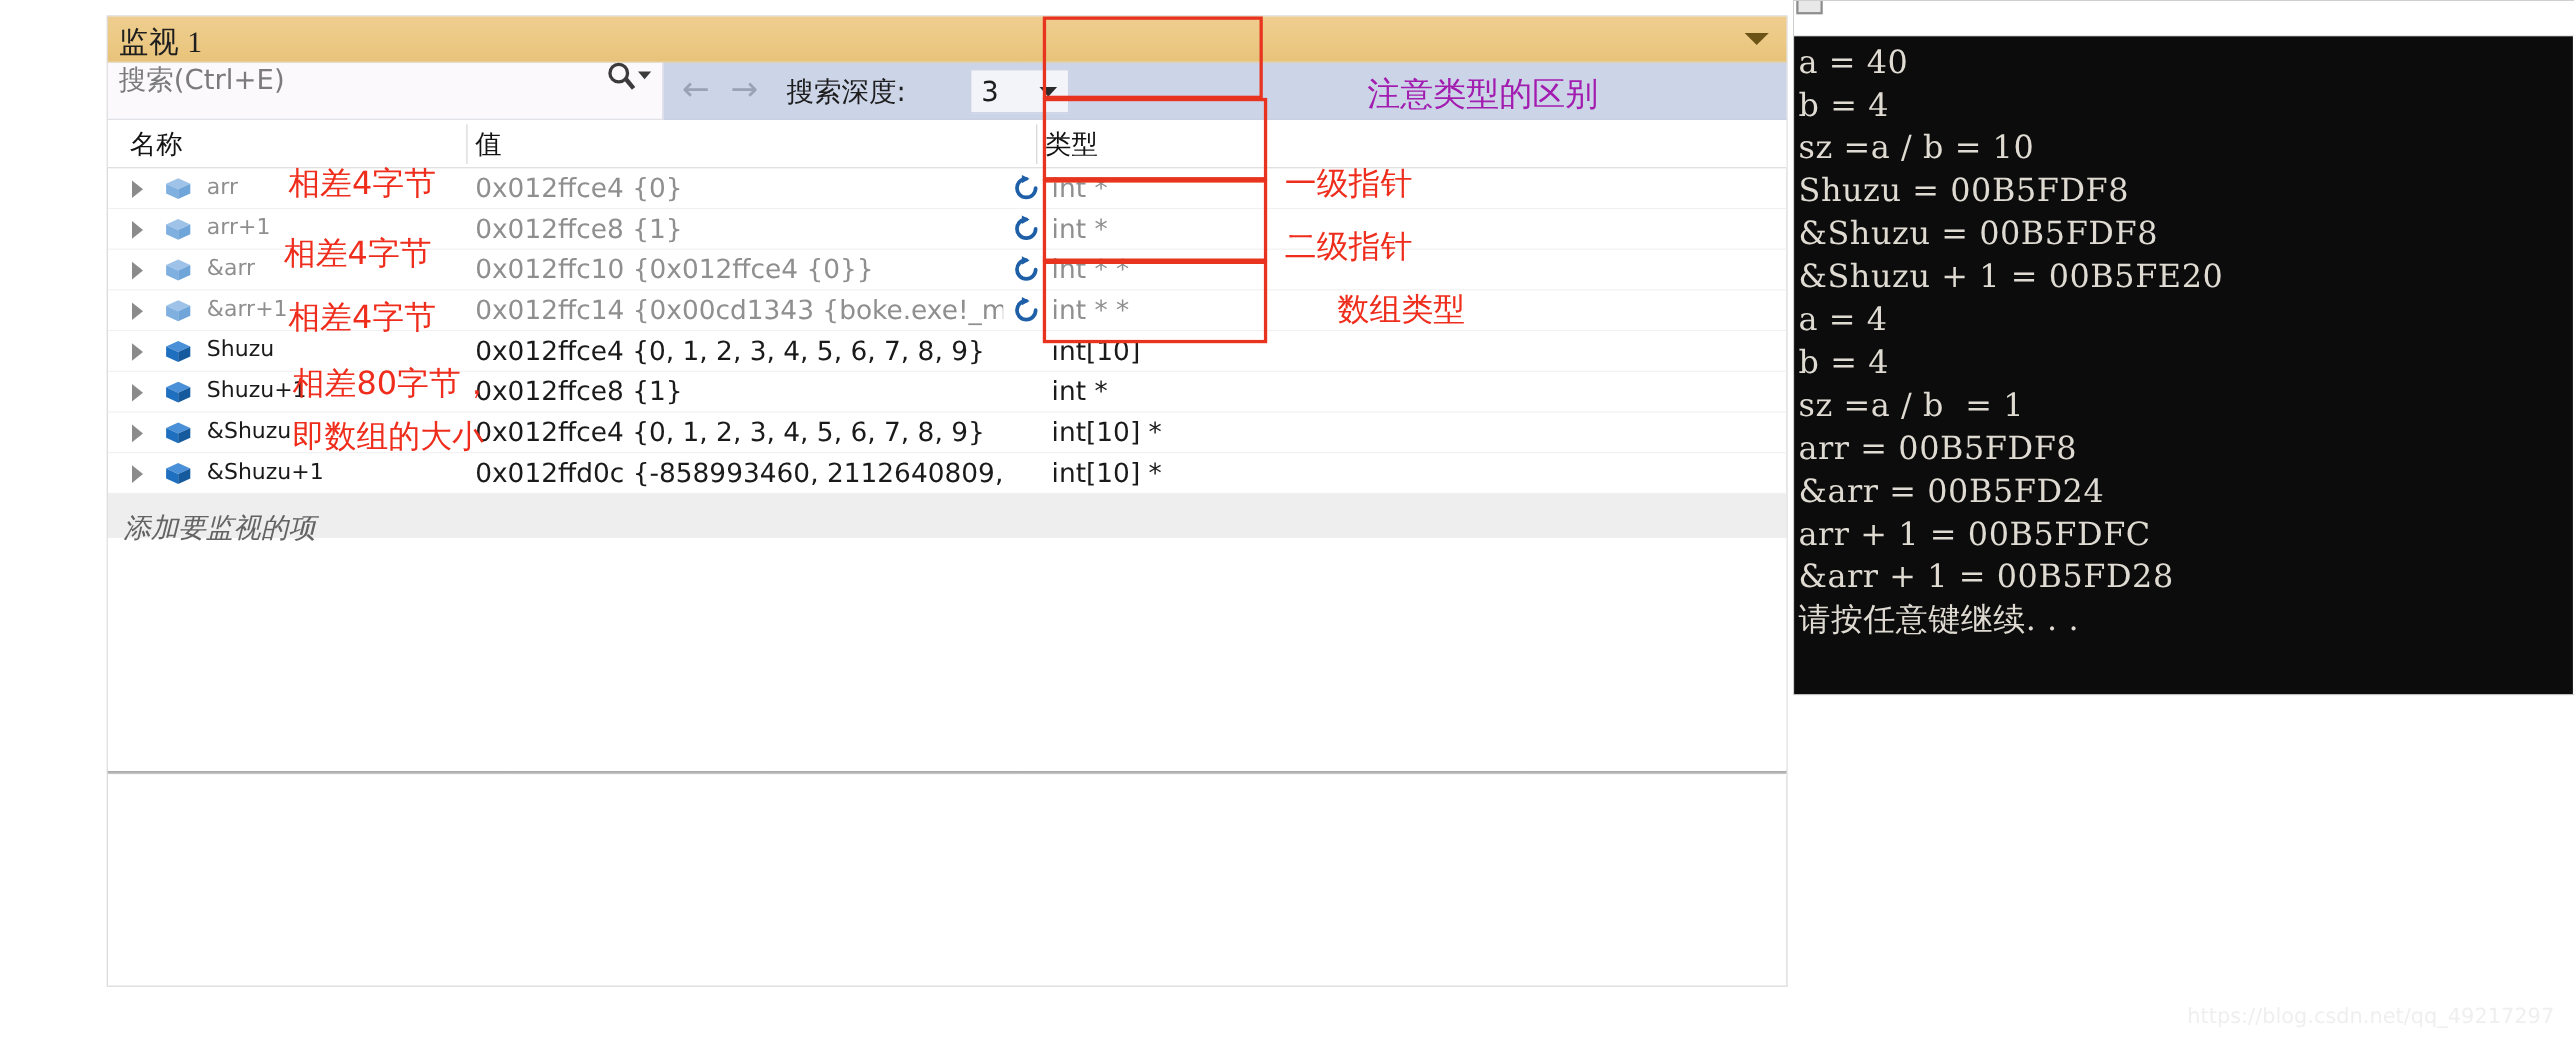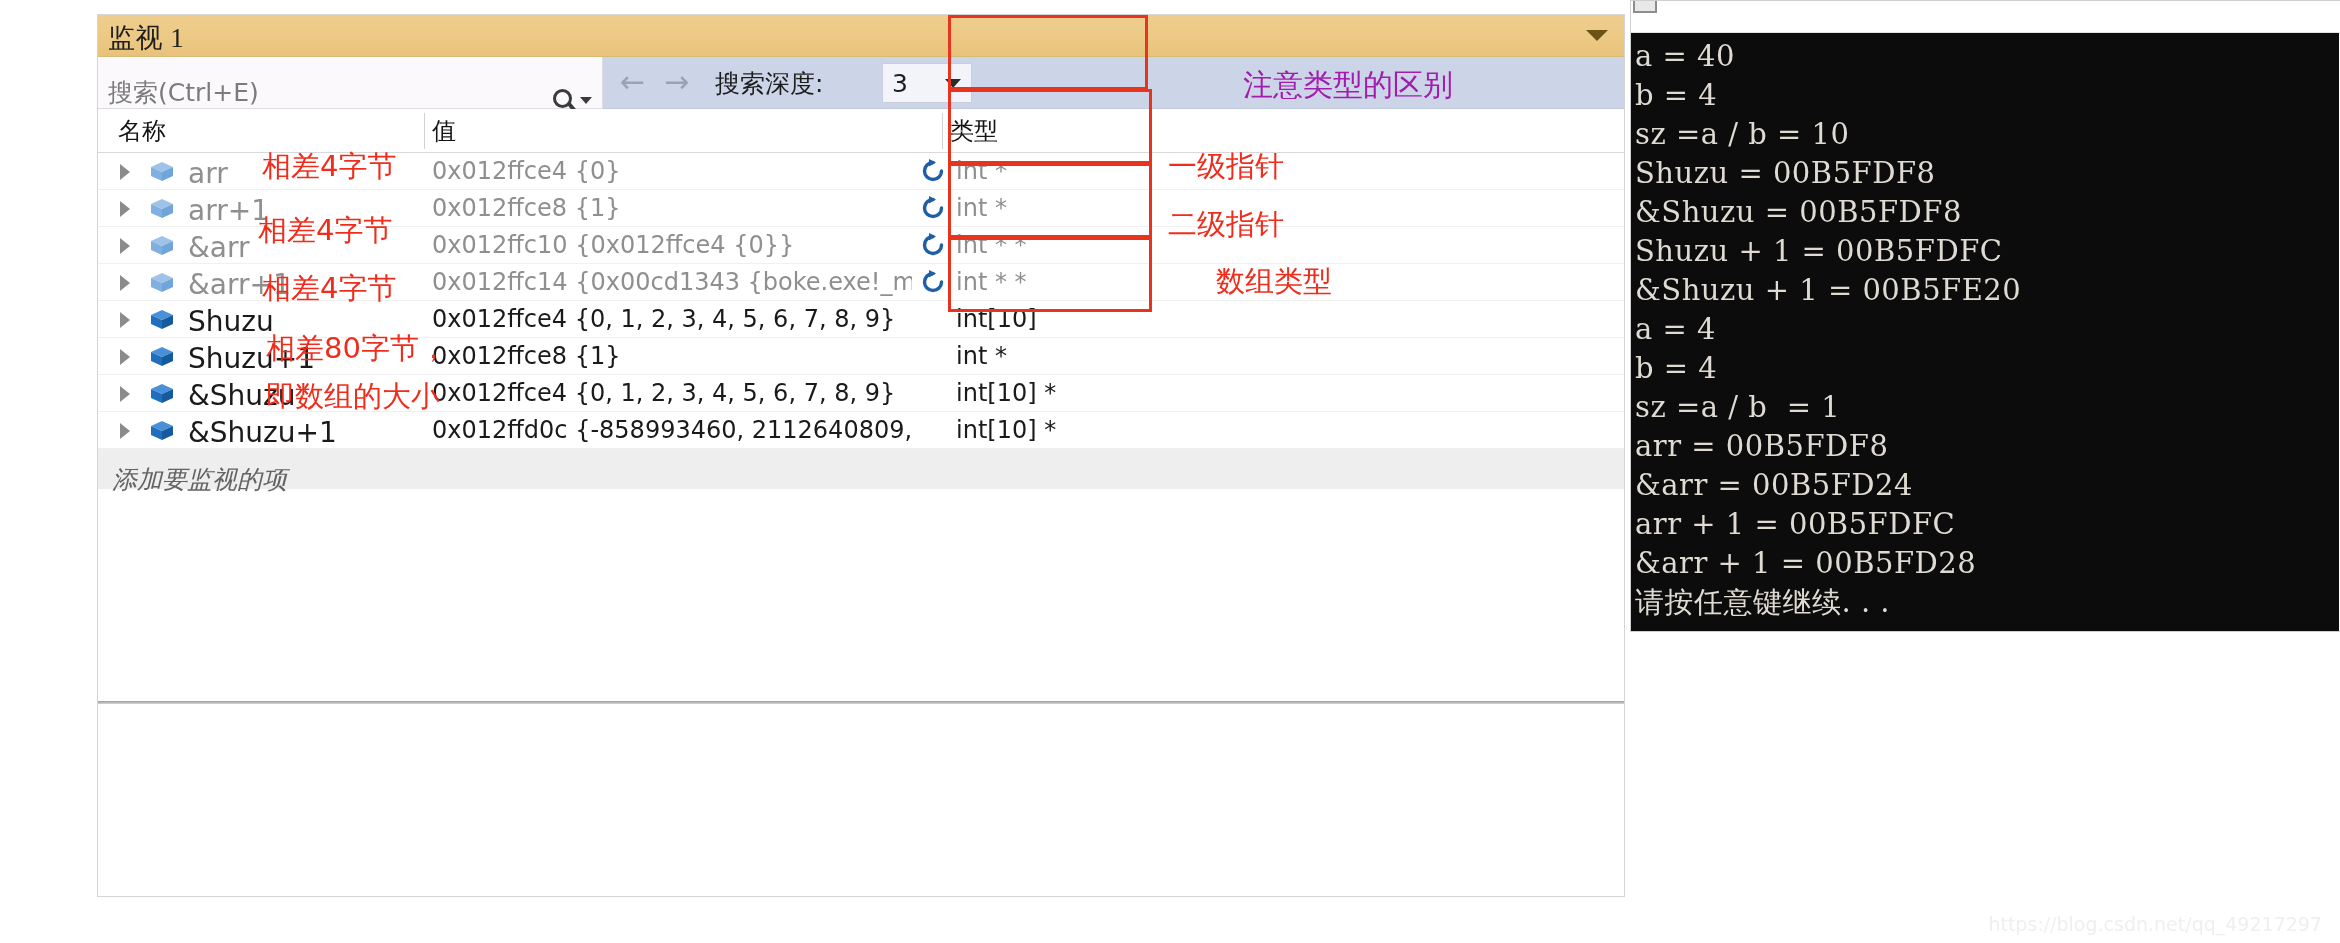--- a/index.html
+++ b/index.html
@@ -46,21 +46,21 @@
     height: 52px;
     background: #ccd4e8;
     border-bottom: 1px solid #c2cade;
   }
   .search-box {
     position: absolute; left: 0px; top: 0px;
     width: 505px; height: 52px;
     background: #fbf9fc;
     border: 1px solid #dcdce4;
     border-left: none; border-top: none;
-    display: flex; align-items: flex-end;
+    display: flex; align-items: flex-start;
   }
   .search-input {
     flex: 1;
     border: none; outline: none; background: transparent;
     font-size: 25px; color: #6e6e6e; padding-left: 10px;
     font-family: "DejaVu Sans", sans-serif;
   }
   .search-input::placeholder { color:#7b7b7b; opacity:1; }
   .search-icon-wrap {
     display: flex; align-items: center; gap: 4px;
@@ -151,21 +151,21 @@
     border-bottom: 8px solid transparent;
     border-left: 10px solid #8b8b8b;
     cursor: pointer;
   }
   .c-cube {
     position: absolute; left: 52px; top: 8px;
     width: 24px; height: 21px; cursor: default;
   }
   .c-name {
     position: absolute; left: 90px; top: 4px;
-    font-size: 28px;
+    font-size: 20px;
     font-family: "DejaVu Sans", sans-serif;
     white-space: nowrap;
   }
   .c-value {
     position: absolute; left: 334px; top: 4px;
     font-size: 24px;
     font-family: "DejaVu Sans", sans-serif;
     white-space: nowrap;
     max-width: 480px; overflow: hidden;
   }
@@ -442,21 +442,20 @@
     <div class="console-titlebar">
       <div class="console-icon-ghost"></div>
       <div class="console-title-ghost"></div>
     </div>
     <div class="console-body" id="console-body">
         <div class="cline">a = 40</div>
         <div class="cline">b = 4</div>
         <div class="cline">sz =a / b = 10</div>
         <div class="cline">Shuzu = 00B5FDF8</div>
         <div class="cline">&amp;Shuzu = 00B5FDF8</div>
-        <div class="cline">Shuzu + 1 = 00B5FDFC</div>
         <div class="cline">&amp;Shuzu + 1 = 00B5FE20</div>
         <div class="cline blank"></div>
         <div class="cline blank"></div>
         <div class="cline">a = 4</div>
         <div class="cline">b = 4</div>
         <div class="cline">sz =a / b  = 1</div>
         <div class="cline">arr = 00B5FDF8</div>
         <div class="cline">&amp;arr = 00B5FD24</div>
         <div class="cline">arr + 1 = 00B5FDFC</div>
         <div class="cline">&amp;arr + 1 = 00B5FD28</div>

